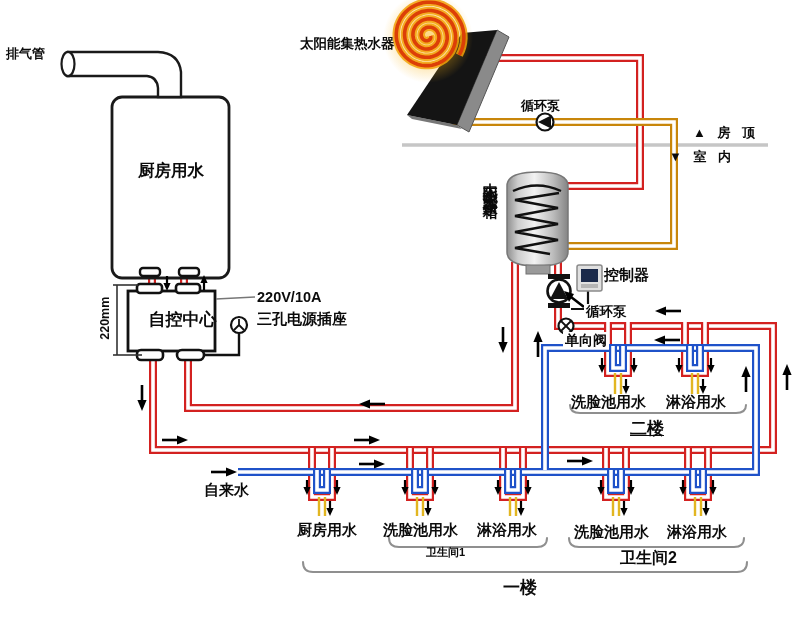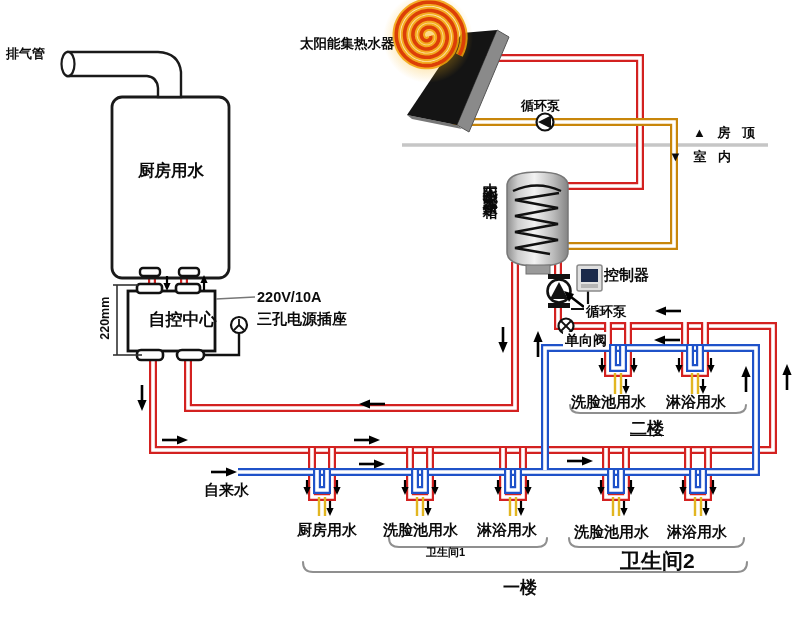--- a/index.html
+++ b/index.html
@@ -261,18 +261,18 @@
 <div class="lbl" style="left:257px;top:289px;font-size:14.5px;">220V/10A</div>
 <div class="lbl" style="left:257px;top:310px;font-size:15px;">三孔电源插座</div>
 <div class="lbl rot" style="left:79px;top:311px;width:52px;font-size:12.5px;font-weight:600;">220mm</div>
 <div class="lbl" style="left:204px;top:481px;font-size:15px;text-align:center;">自来水</div>
 <div class="lbl" style="left:297px;top:521px;font-size:15px;">厨房用水</div>
 <div class="lbl" style="left:383px;top:521px;font-size:15px;">洗脸池用水</div>
 <div class="lbl" style="left:477px;top:521px;font-size:15px;">淋浴用水</div>
 <div class="lbl" style="left:574px;top:523px;font-size:15px;">洗脸池用水</div>
 <div class="lbl" style="left:667px;top:523px;font-size:15px;">淋浴用水</div>
 <div class="lbl" style="left:426px;top:546px;font-size:11px;">卫生间1</div>
-<div class="lbl" style="left:620px;top:549px;font-size:21px;">卫生间2</div>
+<div class="lbl" style="left:620px;top:549px;font-size:16px;">卫生间2</div>
 <div class="lbl" style="left:503px;top:578px;font-size:17px;">一楼</div>
 <div class="lbl" style="left:630px;top:419px;font-size:17px;text-decoration:underline;">二楼</div>
 <div class="lbl" style="left:571px;top:393px;font-size:15px;">洗脸池用水</div>
 <div class="lbl" style="left:666px;top:393px;font-size:15px;">淋浴用水</div>
 </div>
 
 </body></html>

